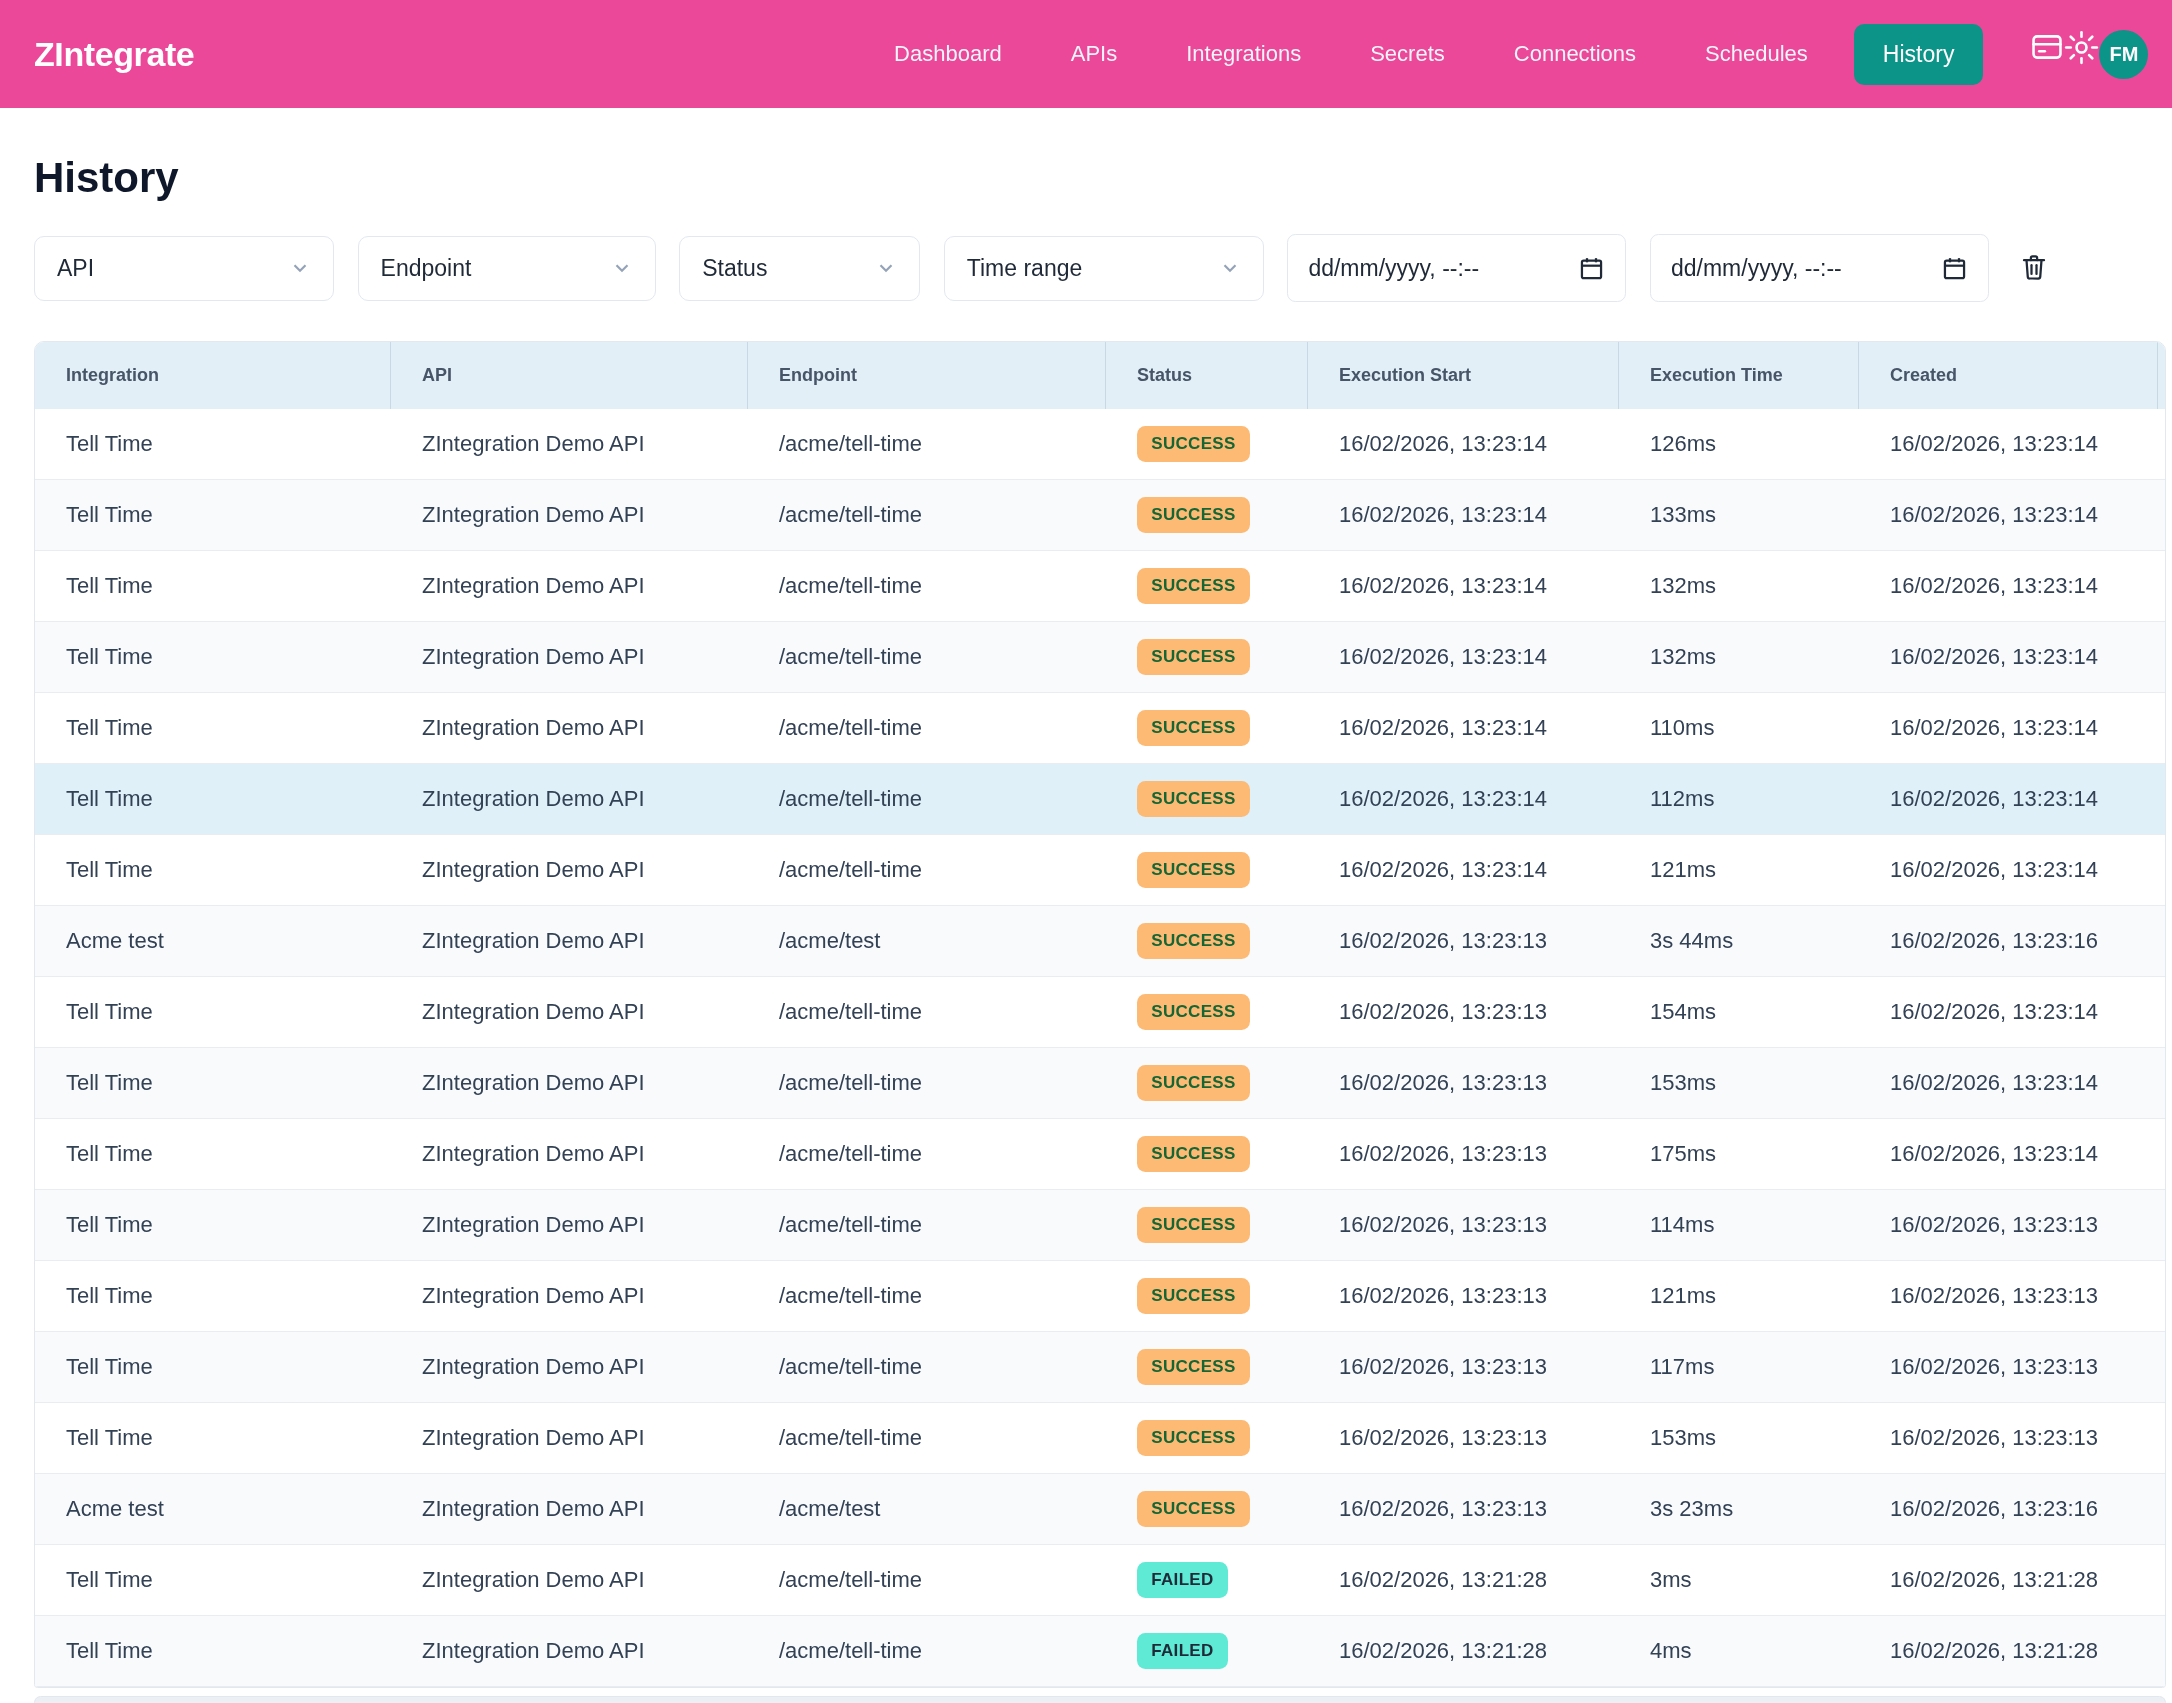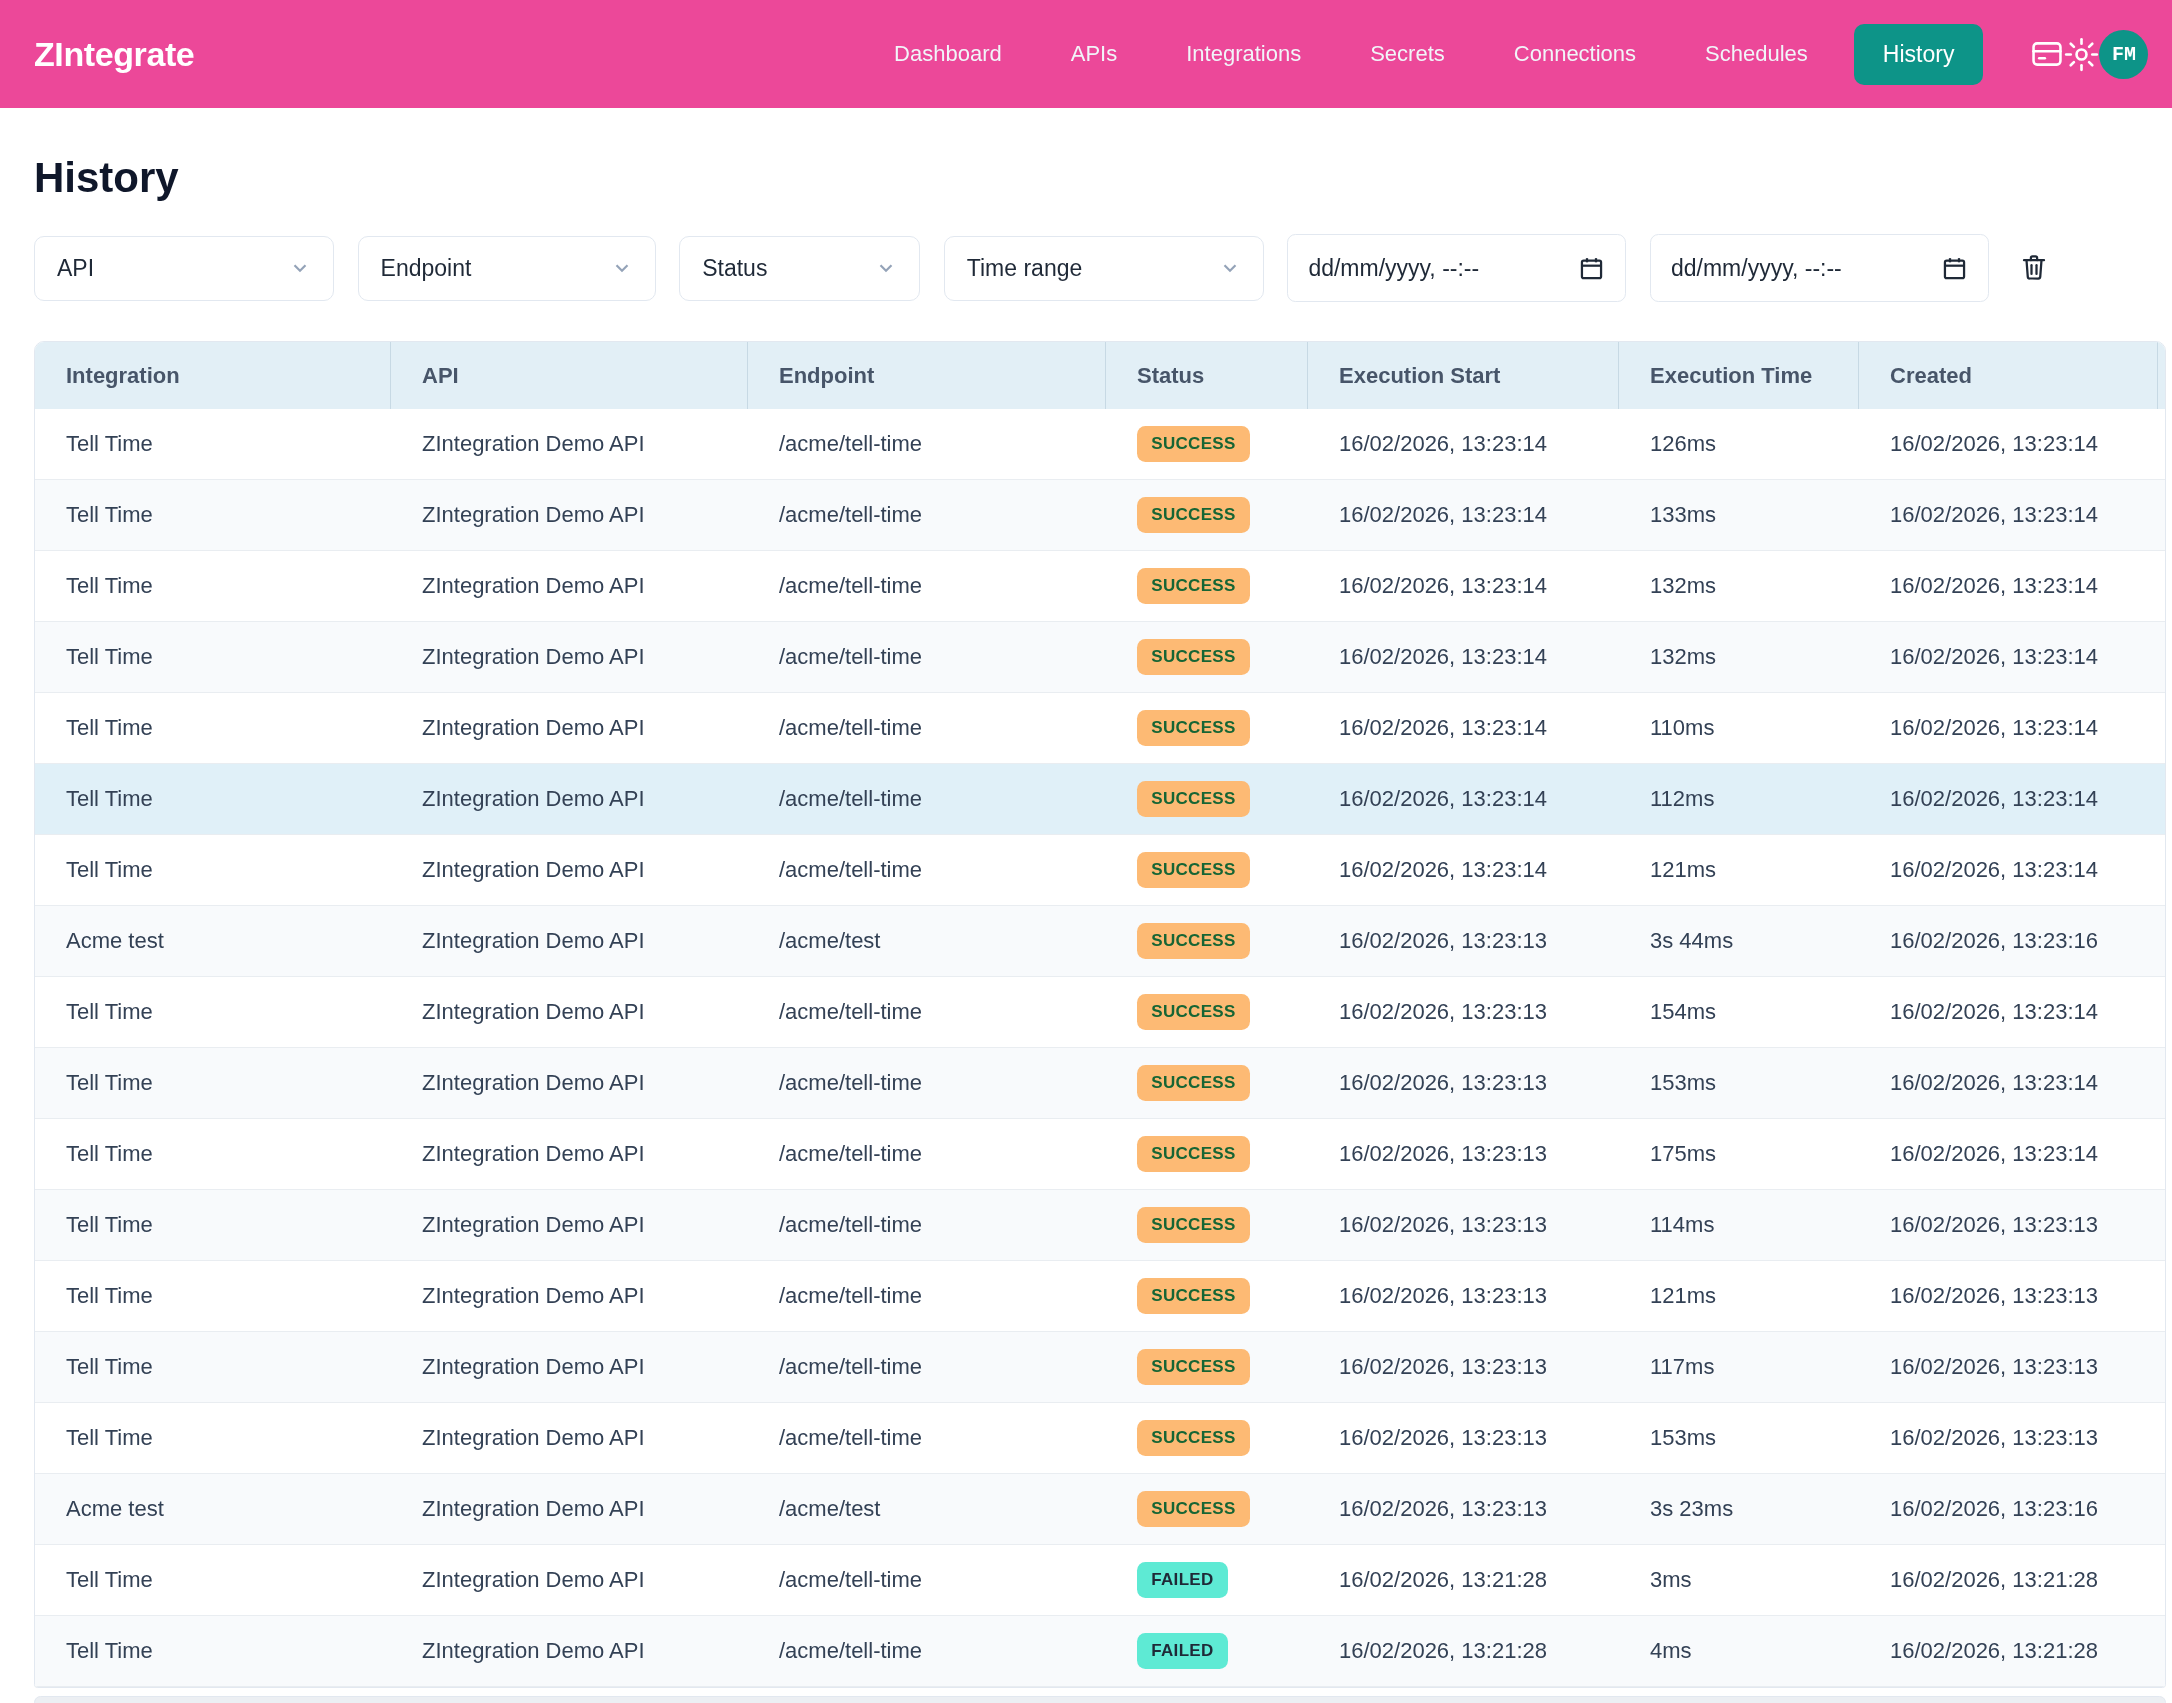--- a/index.html
+++ b/index.html
@@ -10,21 +10,21 @@
     height:108px; background:#ec4899; display:flex; align-items:center;
     padding:0 23.6px 0 34px;
   }
   .brand { color:#ffffff; font-size:34px; font-weight:700; letter-spacing:-0.4px; cursor:pointer; }
   .nav-links { display:flex; align-items:center; gap:69px; margin-left:auto; }
   .nav-link { color:#f1f5f9; font-size:22px; font-weight:400; cursor:pointer; white-space:nowrap; }
   .nav-active-btn {
     margin-left:46px; background:#0d9488; color:#ffffff; font-size:23px; font-weight:500;
     border:none; border-radius:10px; padding:17px 29px; cursor:pointer; font-family:inherit;
   }
-  .nav-icons { display:flex; align-items:center; margin-left:47px;font-family:Liberation Mono, monospace; }
+  .nav-icons { display:flex; align-items:flex-start; margin-left:47px; }
   .icon-btn { background:none; border:none; cursor:pointer; display:flex; align-items:center; }
   .avatar {
     width:49px; height:49px; border-radius:50%; background:#0d9488; color:#ffffff;
     display:flex; align-items:center; justify-content:center; font-size:20px; font-weight:600; cursor:pointer;
   }
 
   
   .main { padding:46px 0 0 0; }
   .page-title { font-size:42px; font-weight:700; color:#0f172a; margin:0 0 32px 34px; }
 
@@ -47,21 +47,21 @@
   .trash-ic { width:30px; height:30px; stroke:#1f2937; fill:none; stroke-width:1.8; }
 
   
   .table-card {
     margin-left:34px; width:2132px; border:0.8px solid #e2e8f0;
     border-radius:10px 10px 3.4px 3.4px; overflow:hidden; background:#ffffff;
   }
   .tgrid { display:grid; grid-template-columns:356px 357px 358px 202px 311px 240px 299px 8.4px; align-items:center; }
   .thead { background:#e2eff6; height:67px; }
   .th {
-    font-size:22px; font-weight:600; color:#475569; padding:0 0 0 31px; height:67px;
+    font-size:18px; font-weight:600; color:#475569; padding:0 0 0 31px; height:67px;
     display:flex; align-items:center; border-right:0.8px solid #c7d9e4; white-space:nowrap;
   }
   .th.sliver { padding:0; border-right:none; }
   .trow { height:71px; border-bottom:0.8px solid #e9edf1; background:#ffffff; cursor:pointer; }
   .trow.alt { background:#f8fafc; }
   .trow.highlight { background:#e0f0f8; }
   .td { font-size:22px; color:#334155; padding-left:31px; white-space:nowrap; overflow:hidden; }
   .badge {
     display:inline-block; font-size:17px; font-weight:700; letter-spacing:0.3px;
     padding:7.6px 14.3px; border-radius:8.4px;

